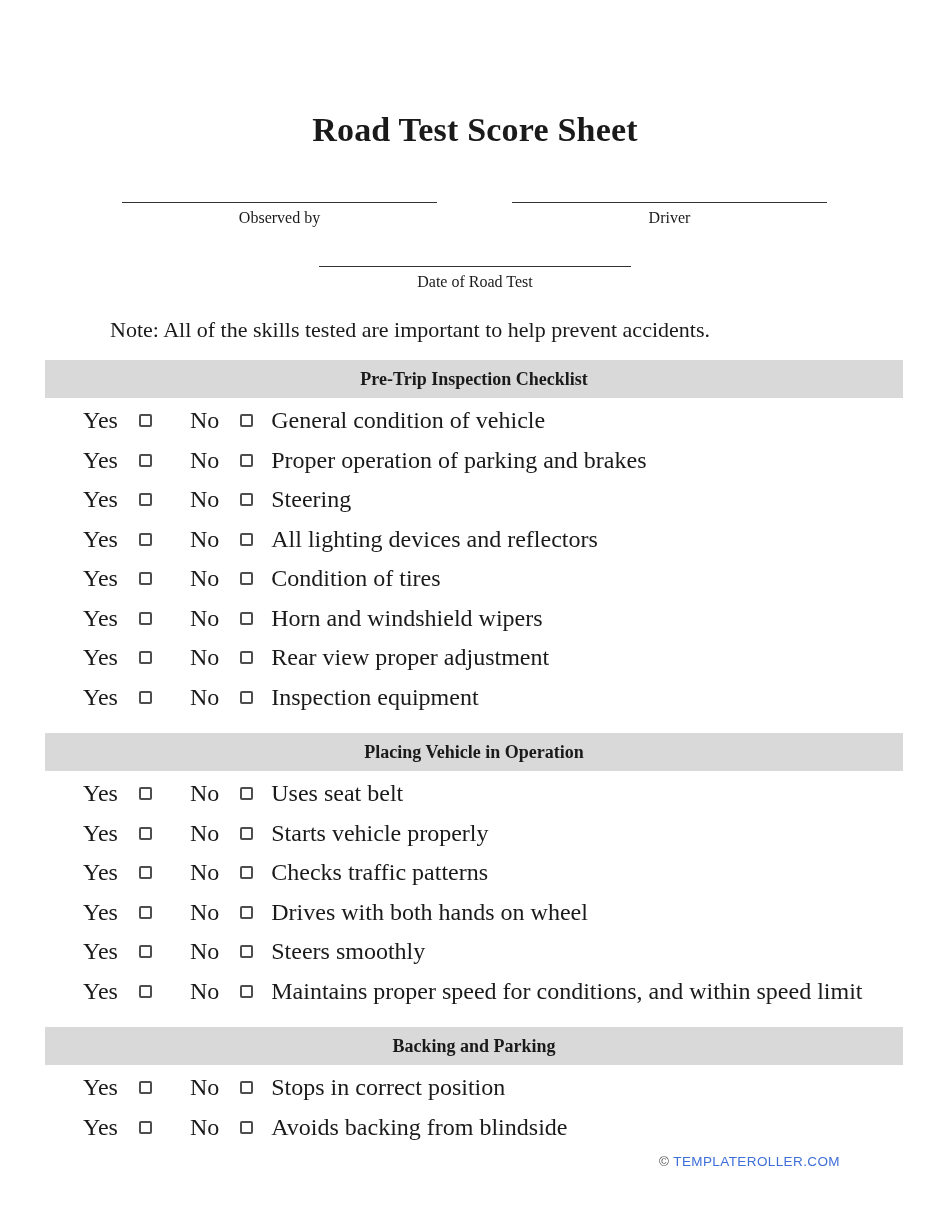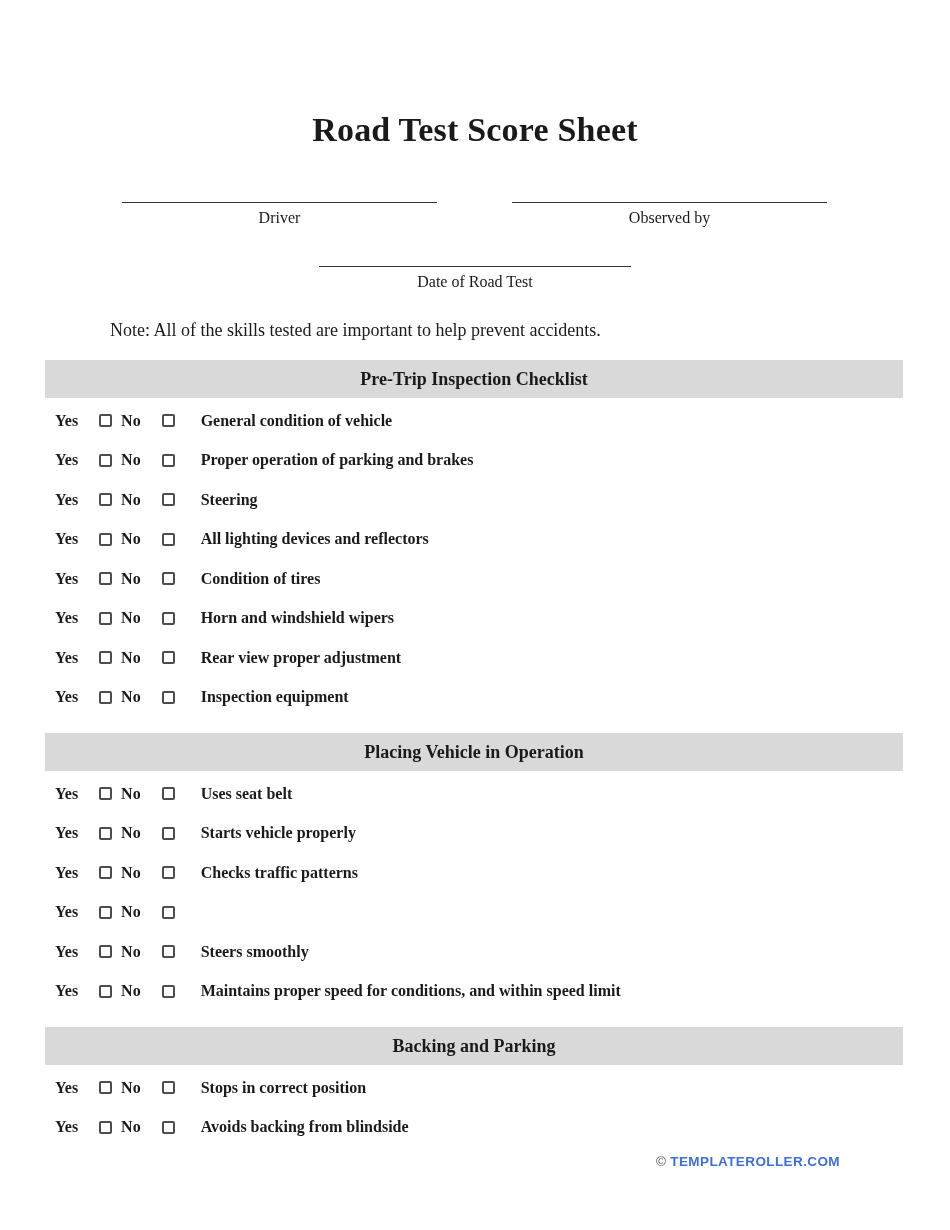--- a/index.html
+++ b/index.html
@@ -25,69 +25,69 @@
     display:flex;justify-content:space-between;
   }
   .sig-field{width:315px;}
   .sig-line{border-bottom:1.5px solid var(--line);height:1px;}
   .sig-label{margin-top:5px;text-align:center;font-size:16px;line-height:20px;}
 
   .date-field{width:312px;margin:38px auto 8px auto;}
 
   .note{
     margin:27px 0 13px 110px;
-    font-size:18px;line-height:22px;
+    font-size:22px;line-height:22px;
   }
 
   #sections{margin-top:19px;}
   .section-band{
     margin:16px 47px 0 45px;height:38px;
     background:var(--band);
     display:flex;align-items:center;justify-content:center;
   }
   .section-title{font-size:18px;font-weight:bold;}
   .section-rows{margin:3px 0;}
 
   .row{
     height:39.5px;display:flex;align-items:center;
-    padding-left:55px;font-size:16px;font-weight:bold;
+    padding-left:83px;font-size:24px;
   }
   .yn{display:inline-block;}
   .checkbox{
     display:inline-block;width:13px;height:13px;
     border:2px solid var(--cb);border-radius:2px;background:#fff;
     margin-left:21px;flex:none;cursor:pointer;
   }
-  .yn.no{margin-left:9px;}
-  .item{margin-left:26px;white-space:nowrap;}
+  .yn.no{margin-left:38px;}
+  .item{margin-left:18px;white-space:nowrap;}
 
   .footer{
     position:absolute;top:1154px;right:110px;
     font-family:"Liberation Sans","DejaVu Sans",sans-serif;
     font-size:13.5px;letter-spacing:.4px;
     display:flex;align-items:center;gap:4px;
   }
   .footer .copy{color:#555;}
-  .footer a{color:var(--link);text-decoration:none;font-weight:bold;}
+  .footer a{color:var(--link);text-decoration:none;}
 </style>
 </head>
 <body>
 
 <div class="page">
 
   <h1 class="doc-title">Road Test Score Sheet</h1>
 
   <div class="sig-row">
     <div class="sig-field">
       <div class="sig-line"></div>
-      <div class="sig-label">Driver</div>
+      <div class="sig-label">Observed by</div>
     </div>
     <div class="sig-field">
       <div class="sig-line"></div>
-      <div class="sig-label">Observed by</div>
+      <div class="sig-label">Driver</div>
     </div>
   </div>
 
   <div class="sig-field date-field">
     <div class="sig-line"></div>
     <div class="sig-label">Date of Road Test</div>
   </div>
 
   <p class="note">Note: All of the skills tested are important to help prevent accidents.</p>
 
@@ -190,20 +190,21 @@
     <span class="yn no">No</span>
     <span class="checkbox"></span>
     <span class="item">Checks traffic patterns</span>
   </div>
 
   <div class="row">
     <span class="yn">Yes</span>
     <span class="checkbox"></span>
     <span class="yn no">No</span>
     <span class="checkbox"></span>
+    <span class="item">Drives with both hands on wheel</span>
   </div>
 
   <div class="row">
     <span class="yn">Yes</span>
     <span class="checkbox"></span>
     <span class="yn no">No</span>
     <span class="checkbox"></span>
     <span class="item">Steers smoothly</span>
   </div>
 

